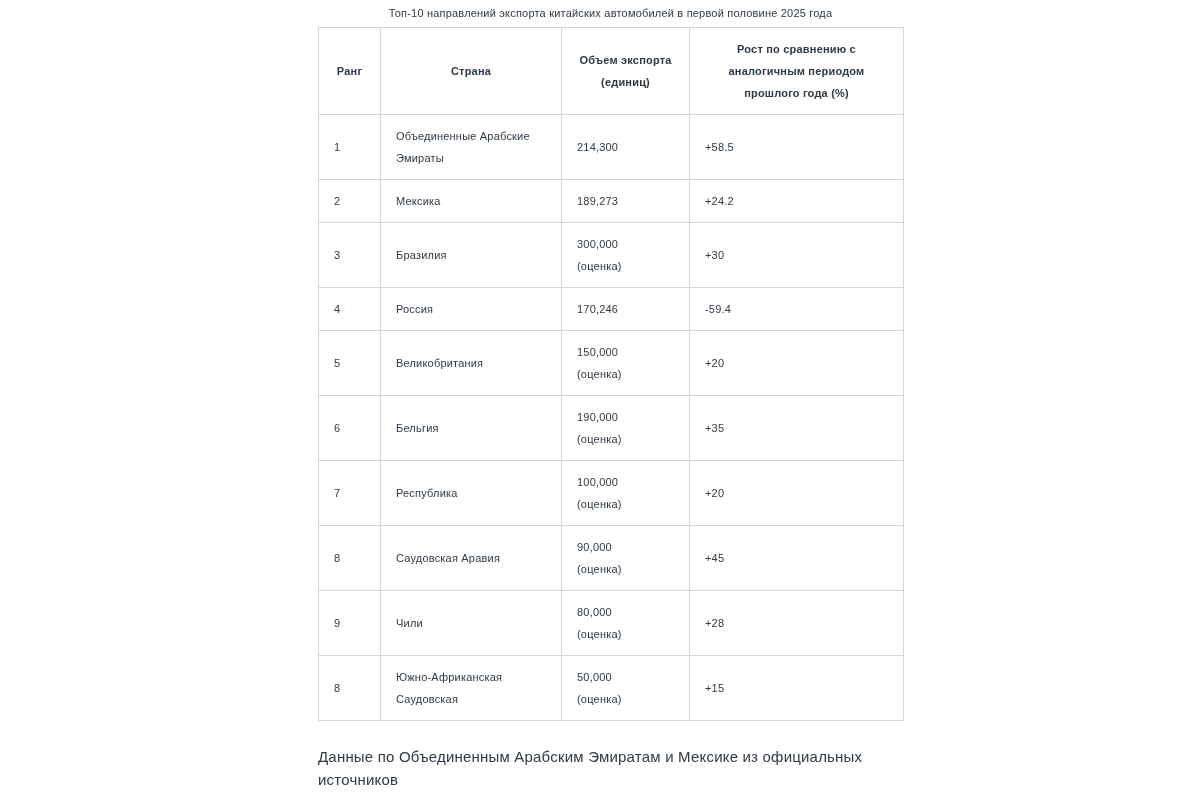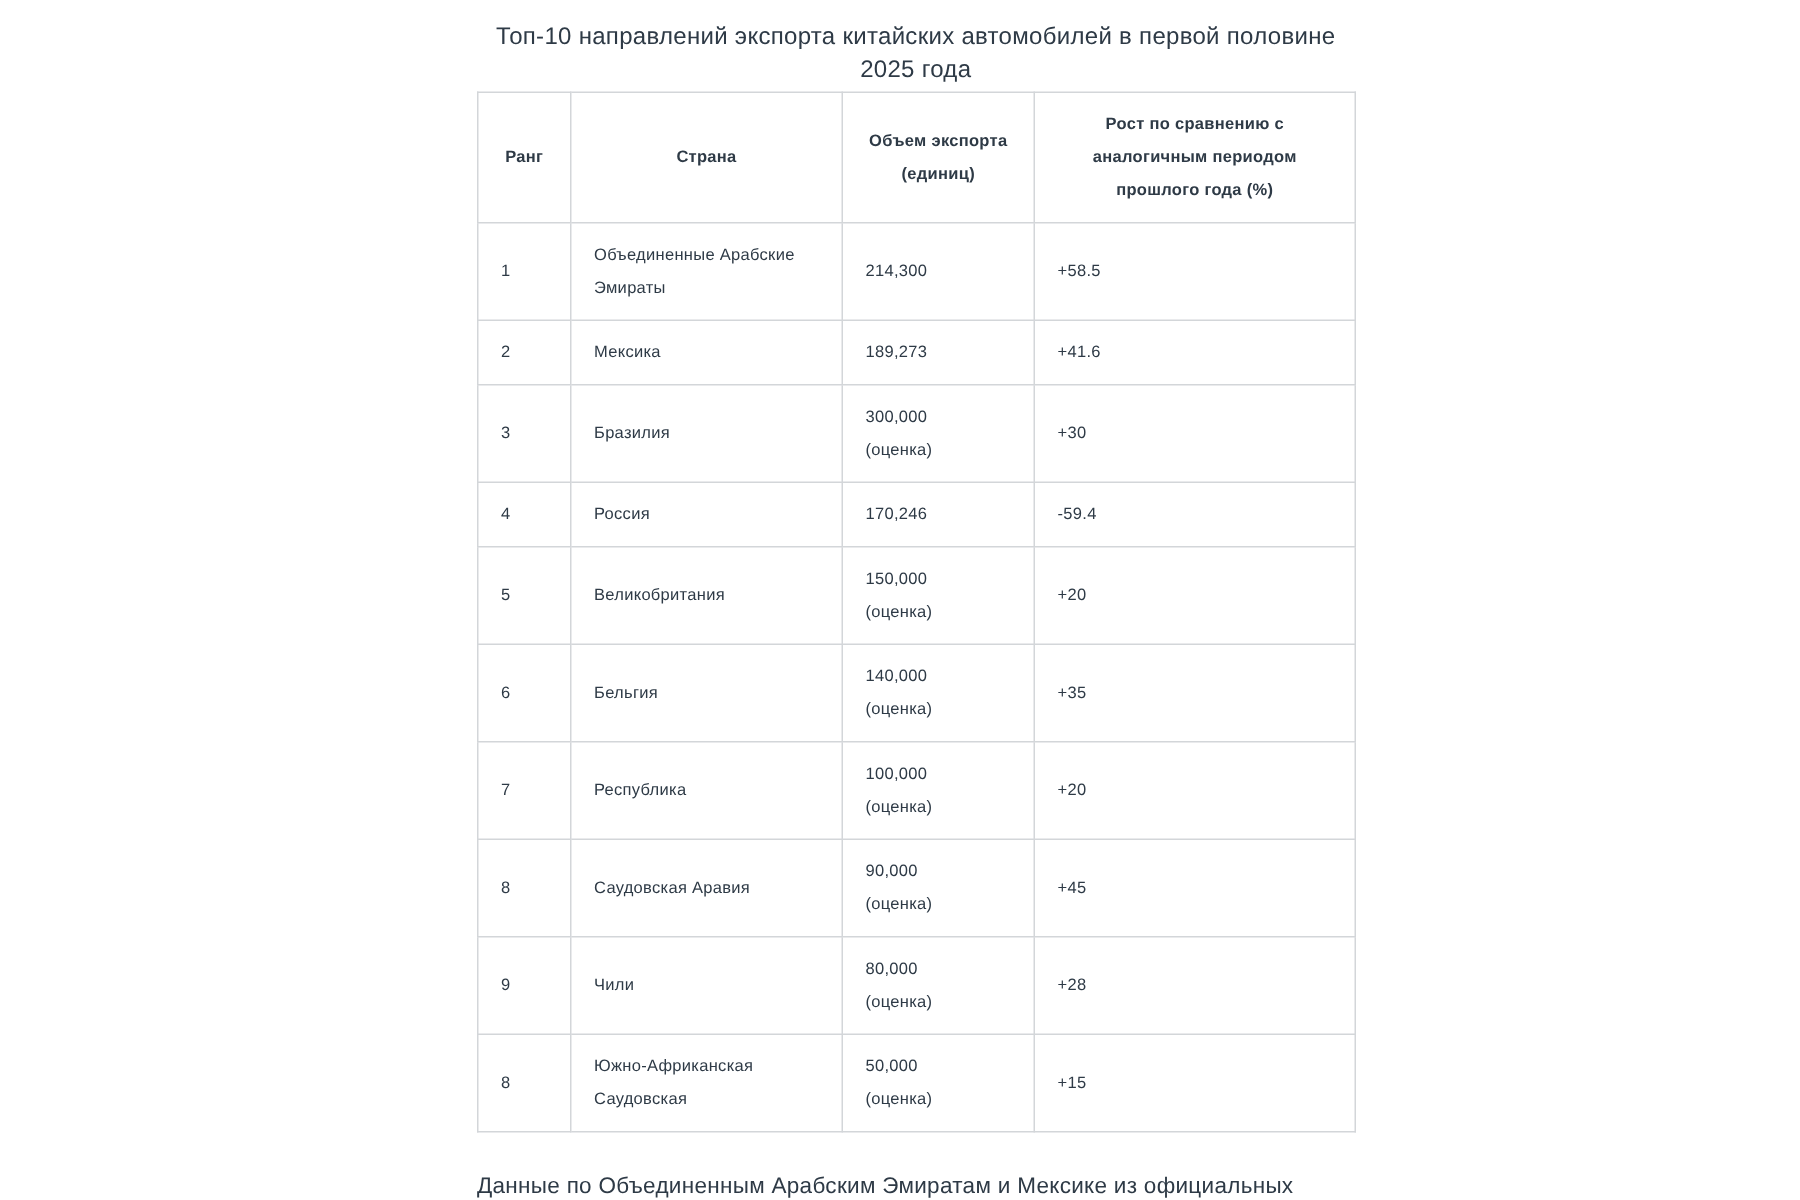--- a/index.html
+++ b/index.html
@@ -11,23 +11,23 @@
     font-family: "Liberation Sans", "DejaVu Sans", sans-serif;
     color: #2e3a46;
   }
   .content {
     position: absolute;
     left: 318px;
     top: 0;
     width: 585px;
   }
   .chart-title {
-    margin-top: 14px;
+    margin-top: 2px;
     text-align: center;
-    font-size: 16px;
+    font-size: 11px;
     line-height: 22px;
     font-weight: 500;
     letter-spacing: 0.2px;
     color: #2e3a46;
   }
   table.export-table {
     margin-top: 3px;
     width: 585px;
     border-collapse: collapse;
     table-layout: fixed;
@@ -91,21 +91,21 @@
       <tr>
         <td>1</td>
         <td>Объединенные Арабские Эмираты</td>
         <td>214,300</td>
         <td>+58.5</td>
       </tr>
       <tr>
         <td>2</td>
         <td>Мексика</td>
         <td>189,273</td>
-        <td>+41.6</td>
+        <td>+24.2</td>
       </tr>
       <tr>
         <td>3</td>
         <td>Бразилия</td>
         <td>300,000
 (оценка)</td>
         <td>+30</td>
       </tr>
       <tr>
         <td>4</td>
@@ -116,21 +116,21 @@
       <tr>
         <td>5</td>
         <td>Великобритания</td>
         <td>150,000
 (оценка)</td>
         <td>+20</td>
       </tr>
       <tr>
         <td>6</td>
         <td>Бельгия</td>
-        <td>140,000
+        <td>190,000
 (оценка)</td>
         <td>+35</td>
       </tr>
       <tr>
         <td>7</td>
         <td>Республика</td>
         <td>100,000
 (оценка)</td>
         <td>+20</td>
       </tr>

